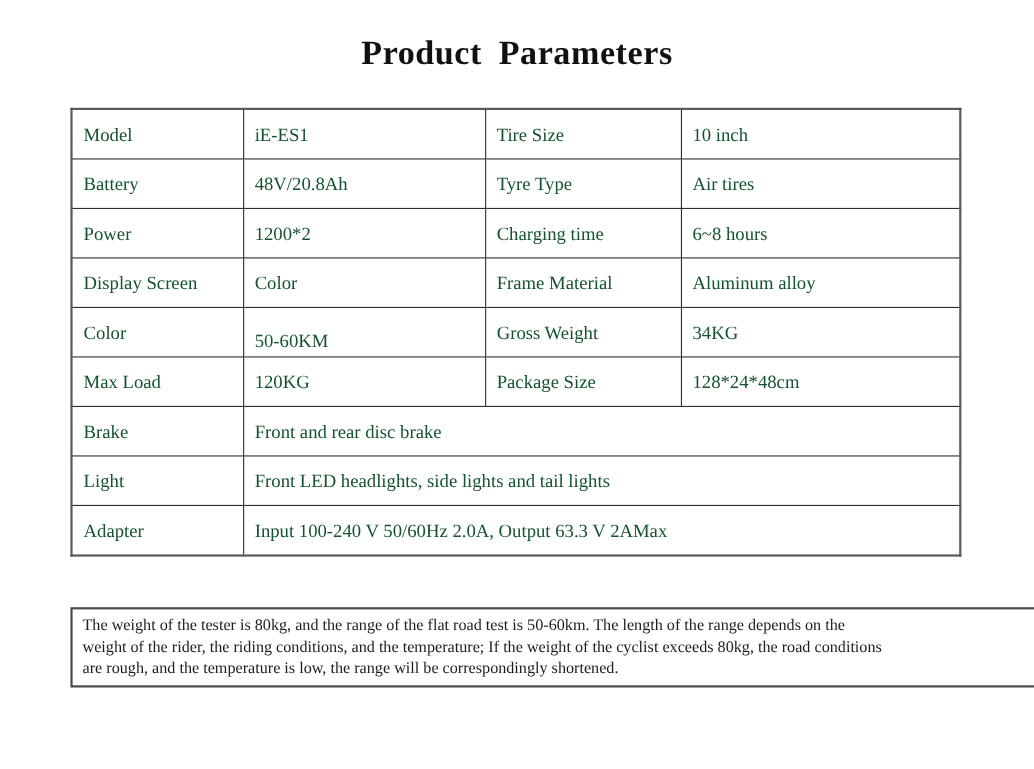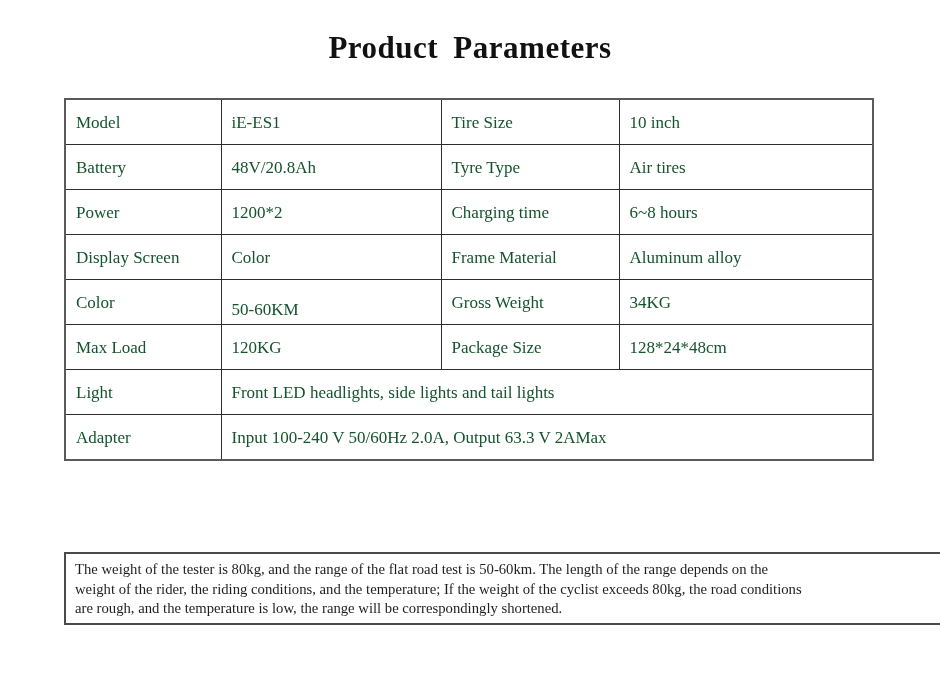--- a/index.html
+++ b/index.html
@@ -114,20 +114,24 @@
         <td>Gross Weight</td>
         <td>34KG</td>
       </tr>
       <tr>
         <td>Max Load</td>
         <td>120KG</td>
         <td>Package Size</td>
         <td>128*24*48cm</td>
       </tr>
       <tr>
+        <td>Brake</td>
+        <td colspan="3">Front and rear disc brake</td>
+      </tr>
+      <tr>
         <td>Light</td>
         <td colspan="3">Front LED headlights, side lights and tail lights</td>
       </tr>
       <tr>
         <td>Adapter</td>
         <td colspan="3">Input 100-240 V 50/60Hz 2.0A, Output 63.3 V 2AMax</td>
       </tr>
     </tbody>
   </table>
 

